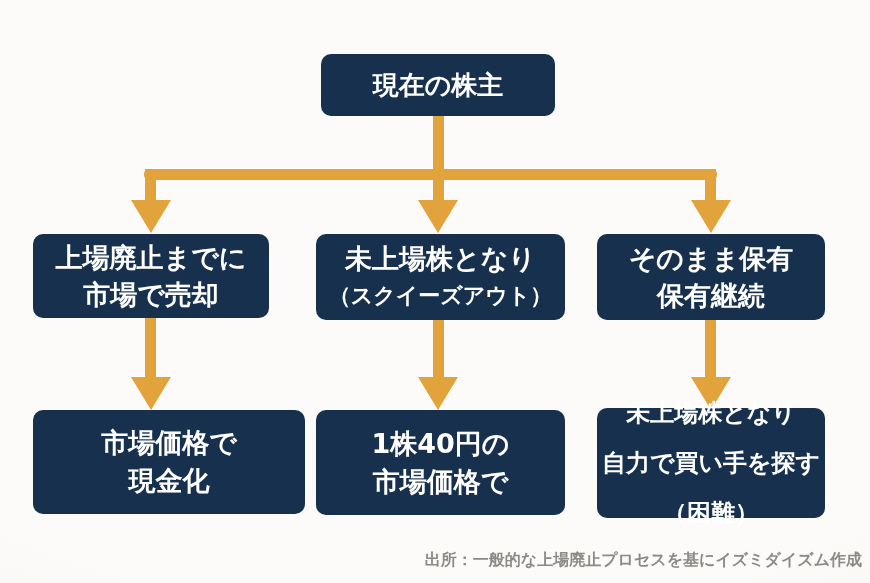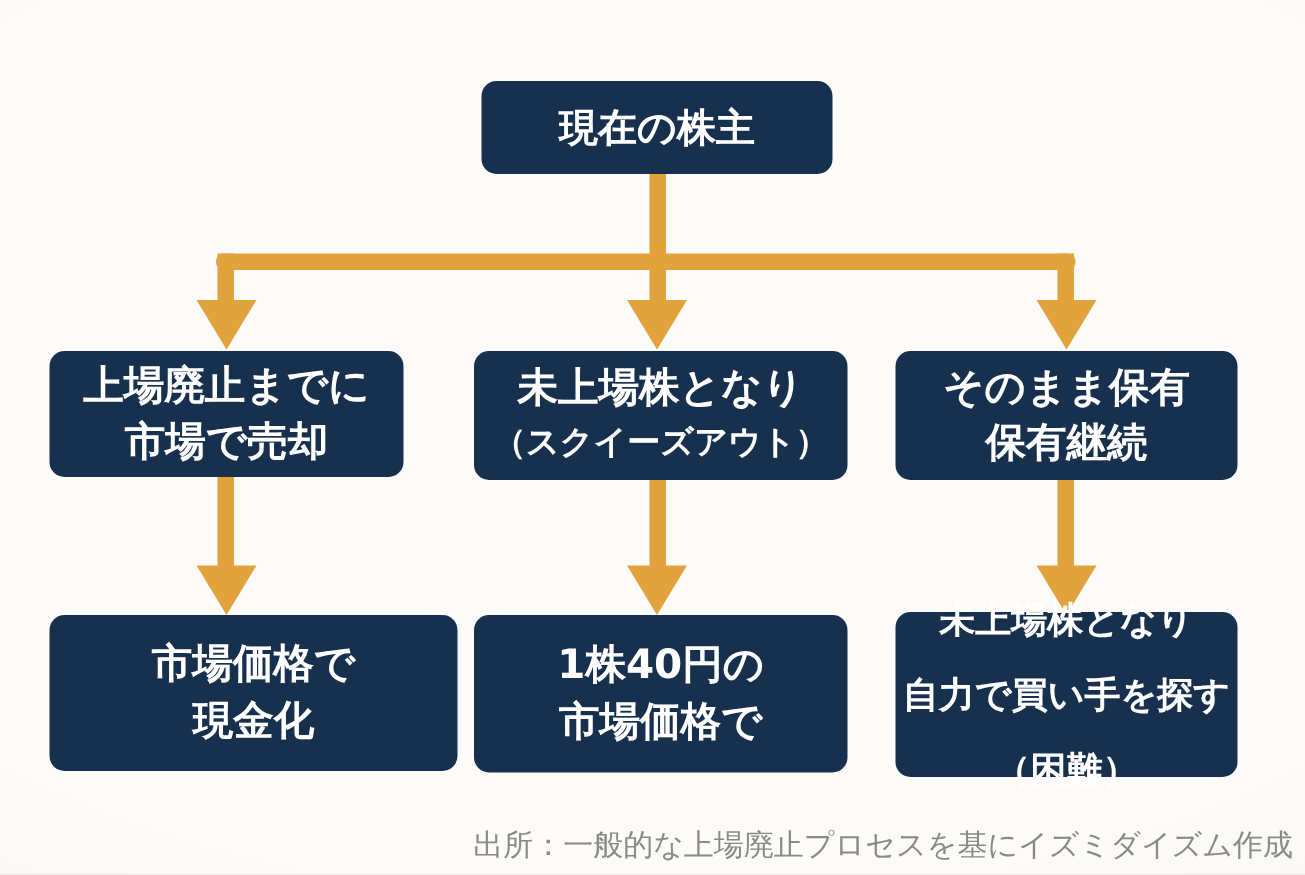--- a/index.html
+++ b/index.html
@@ -36,22 +36,22 @@
   #head-branch-left{left:131px;top:200px;}
   #head-branch-center{left:418px;top:200px;}
   #head-branch-right{left:691px;top:200px;}
   #stem-2-left{left:145px;top:318px;height:60px;}
   #stem-2-center{left:433px;top:318px;height:60px;}
   #stem-2-right{left:705px;top:318px;height:60px;}
   #head-2-left{left:131px;top:377px;}
   #head-2-center{left:418px;top:377px;}
   #head-2-right{left:691px;top:377px;}
   .source-note{
-    position:absolute;right:8px;top:550px;font-size:20px;
-    color:var(--source-text,#8A8A86);white-space:nowrap;
+    position:absolute;right:8px;top:550px;font-size:16px;
+    color:var(--source-text,#8A8A86);white-space:nowrap;font-weight:bold;
   }
 </style>
 </head>
 <body>
 
 <div class="canvas">
 
   <div class="stem" id="trunk-stem"></div>
   <div class="hbar" id="branch-bar"></div>
   <div class="stem" id="branch-drop-left"></div>

